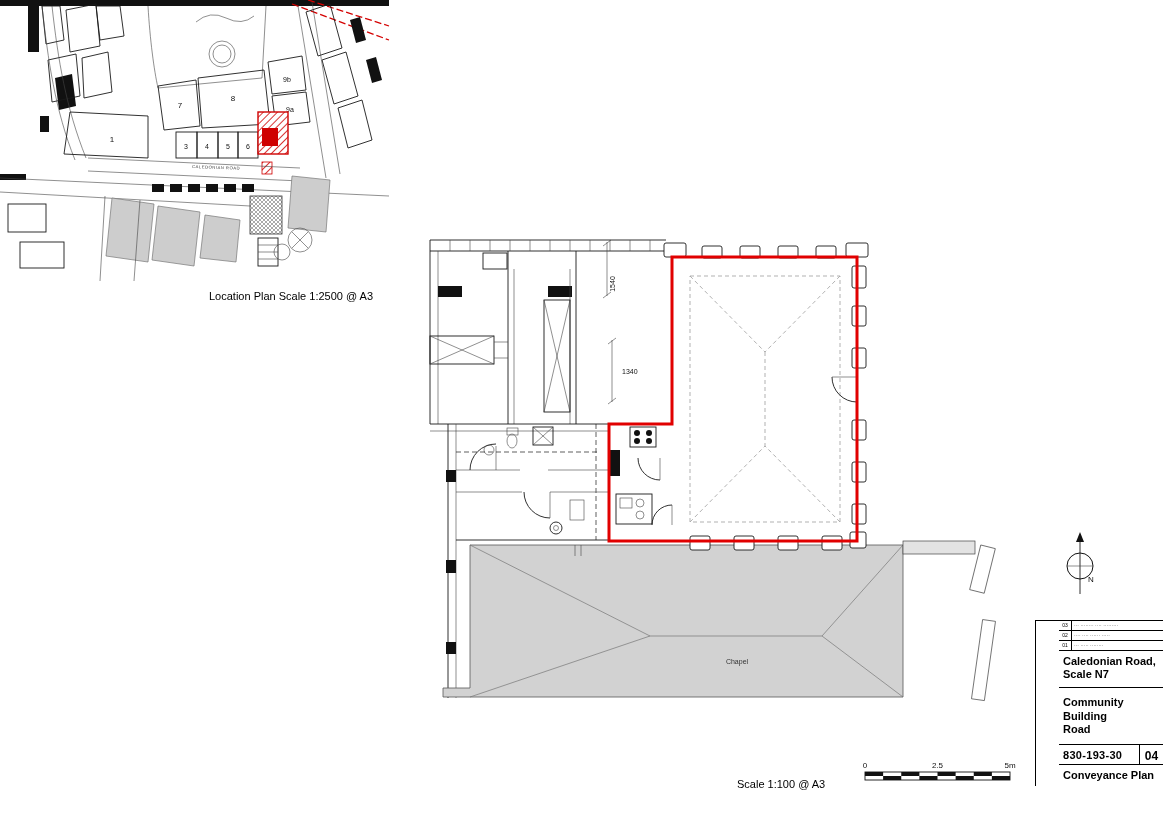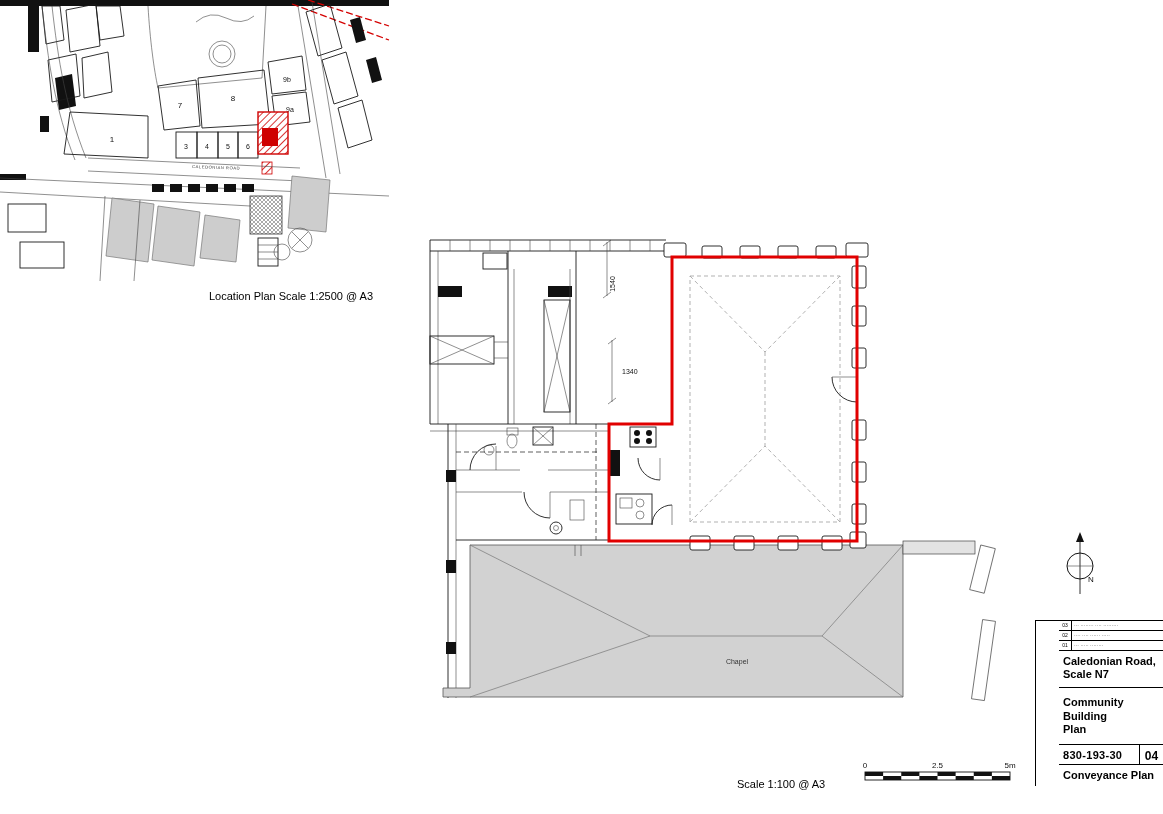--- a/index.html
+++ b/index.html
@@ -325,21 +325,21 @@
         <span class="tb-rev-num">01</span>
         <span class="tb-rev-note">··· ····· ········</span>
       </div>
     </div>
     <div class="tb-project">
       <div>Caledonian Road,</div>
       <div>Scale N7</div>
     </div>
     <div class="tb-title">
       <div>Community Building</div>
-      <div>Plan</div>
+      <div>Road</div>
     </div>
     <div class="tb-numrow">
       <div class="tb-number">830-193-30</div>
       <div class="tb-revcell">04</div>
     </div>
     <div class="tb-name">Conveyance Plan</div>
   </div>
 
 </div>
 

